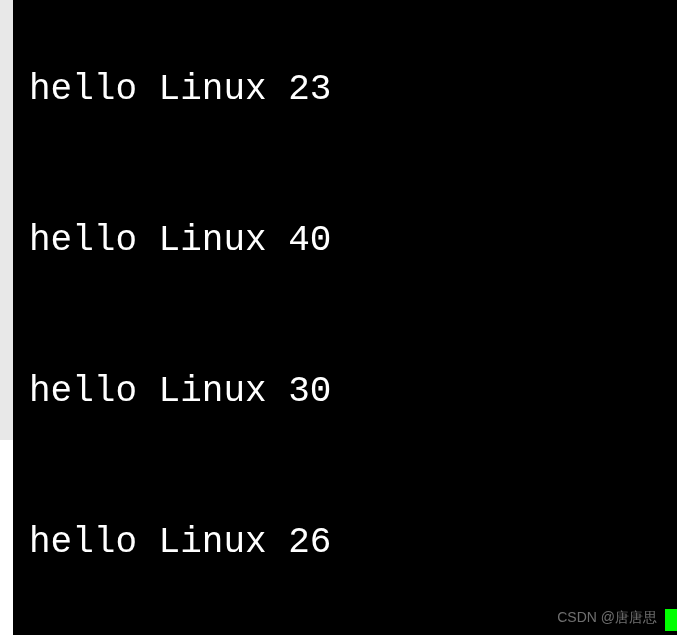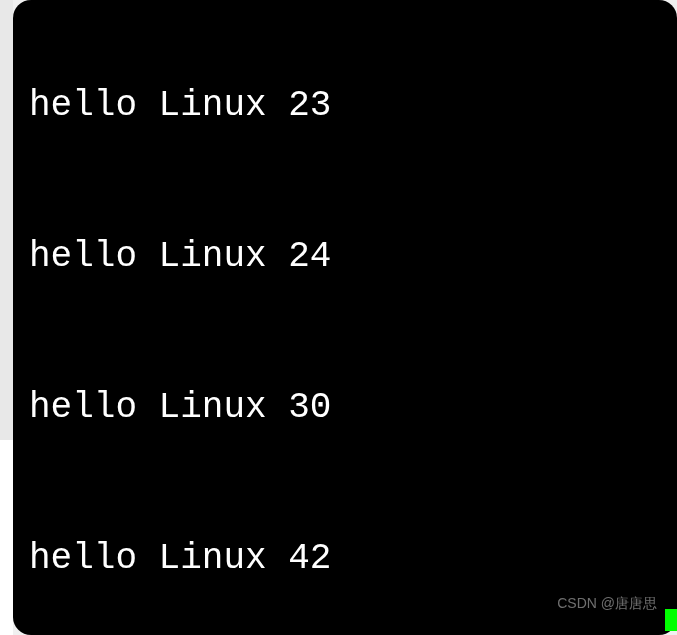--- a/index.html
+++ b/index.html
@@ -13,38 +13,37 @@
       height: 635px;
       overflow: hidden;
       position: relative;
     }
     .terminal {
       background: #000000;
       color: #ffffff;
       font-family: "Courier New", Courier, monospace;
       font-size: 36px;
       line-height: 1.4;
-      padding: 16px 8px 0 16px;
+      padding: 0 8px 0 16px;
       width: 664px;
       height: 635px;
       margin-left: 13px;
       overflow: hidden;
       font-weight: normal;
       white-space: pre;
-      border-radius: 18px;
     }
     .terminal-line {
       display: block;
     }
     .partial-top {
       margin-top: -36px;
     }
     .watermark {
       position: absolute;
-      bottom: 22px;
+      bottom: 8px;
       right: 20px;
       color: rgba(200, 200, 200, 0.55);
       font-family: Arial, sans-serif;
       font-size: 14px;
       pointer-events: none;
     }
     .cursor-block {
       position: absolute;
       right: 0;
       bottom: 4px;
@@ -70,23 +69,23 @@
     }
   </style>
 </head>
 <body>
 
 <div class="left-gutter"></div>
 <div class="left-gutter-top"></div>
 
 <div class="terminal">
   <span class="terminal-line partial-top">hello Linux 23</span>
-  <span class="terminal-line">hello Linux 24</span>
+  <span class="terminal-line">hello Linux 40</span>
   <span class="terminal-line">hello Linux 30</span>
-  <span class="terminal-line">hello Linux 42</span>
+  <span class="terminal-line">hello Linux 26</span>
   
   
   
   
   
   
   
   
   
 </div>

